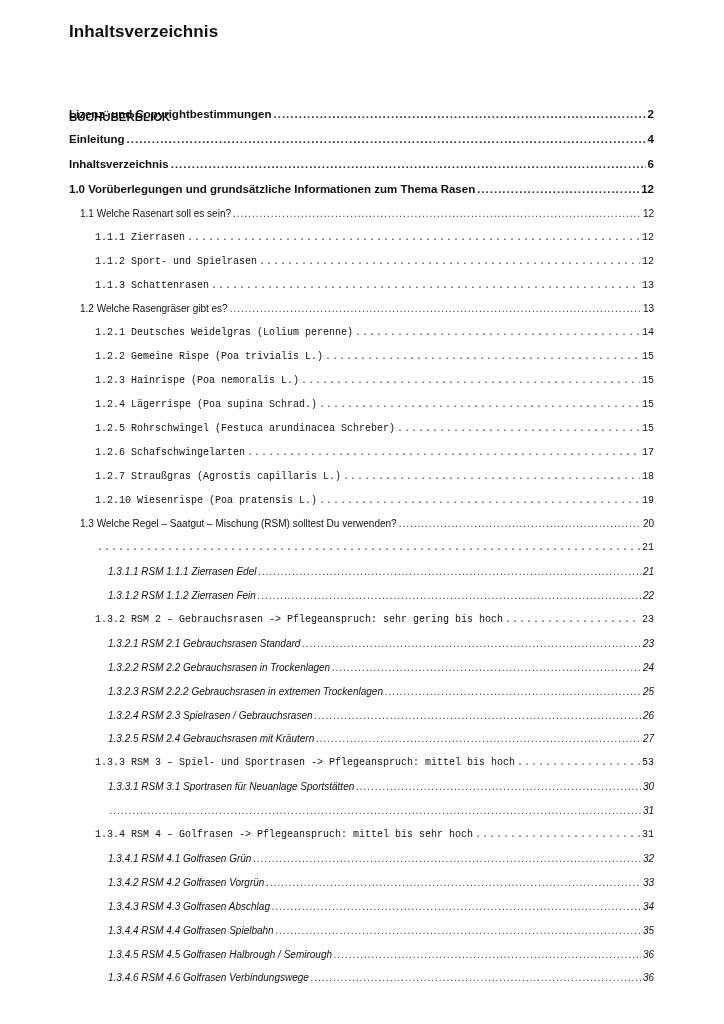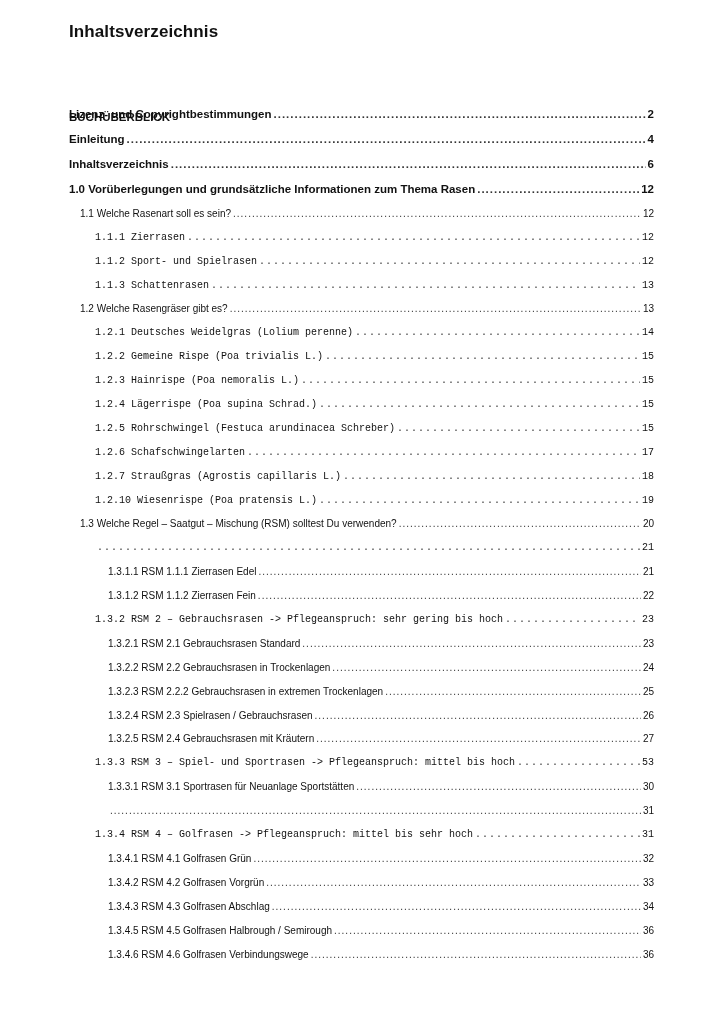--- a/index.html
+++ b/index.html
@@ -51,21 +51,21 @@
     }
     .toc-row.level-1,
     .toc-row.level-2,
     .toc-row.level-3 {
       font-size: 10px;
       height: 23.9px;
       line-height: 20px;
     }
     .toc-row.level-1 { padding-left: 11px; }
     .toc-row.level-2 { padding-left: 26px; font-family: Liberation Mono, monospace; }
-    .toc-row.level-3 { padding-left: 39px; }
+    .toc-row.level-3 { padding-left: 39px; font-style: italic; }
     .toc-title {
       flex: 0 0 auto;
     }
     .toc-leader {
       flex: 1 1 auto;
       overflow: hidden;
       margin: 0 2px;
       letter-spacing: 1px;
       color: #333333;
     }
@@ -246,20 +246,25 @@
       <span class="toc-title">1.3.4.2 RSM 4.2 Golfrasen Vorgrün</span>
       <span class="toc-leader"></span>
       <span class="toc-page">33</span>
     </div>
     <div class="toc-row level-3">
       <span class="toc-title">1.3.4.3 RSM 4.3 Golfrasen Abschlag</span>
       <span class="toc-leader"></span>
       <span class="toc-page">34</span>
     </div>
     <div class="toc-row level-3">
+      <span class="toc-title">1.3.4.4 RSM 4.4 Golfrasen Spielbahn</span>
+      <span class="toc-leader"></span>
+      <span class="toc-page">35</span>
+    </div>
+    <div class="toc-row level-3">
       <span class="toc-title">1.3.4.5 RSM 4.5 Golfrasen Halbrough / Semirough</span>
       <span class="toc-leader"></span>
       <span class="toc-page">36</span>
     </div>
     <div class="toc-row level-3">
       <span class="toc-title">1.3.4.6 RSM 4.6 Golfrasen Verbindungswege</span>
       <span class="toc-leader"></span>
       <span class="toc-page">36</span>
     </div>
   </div>

